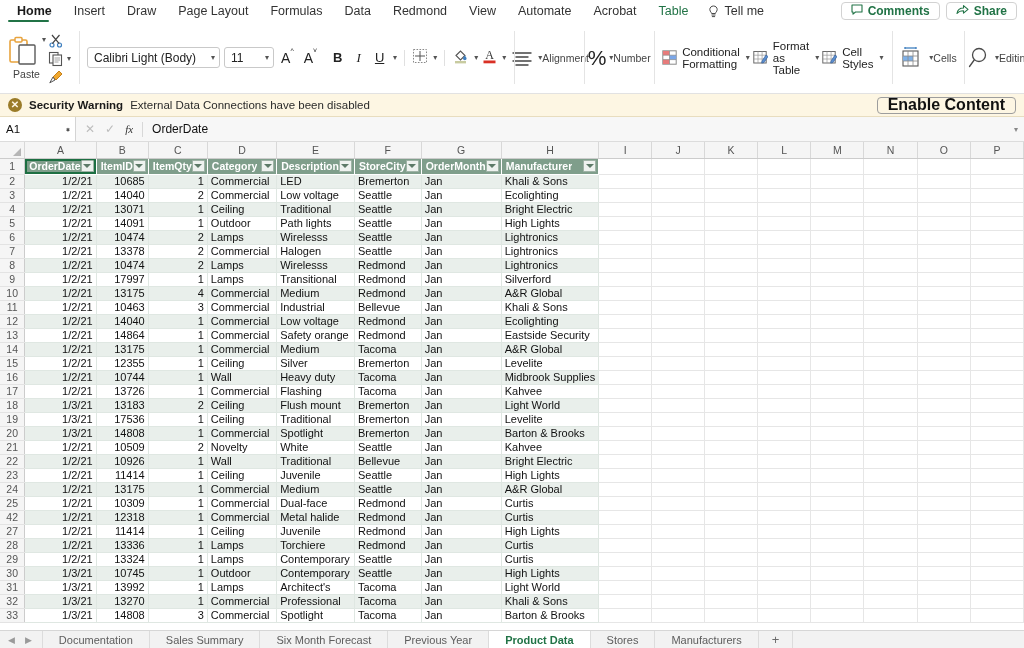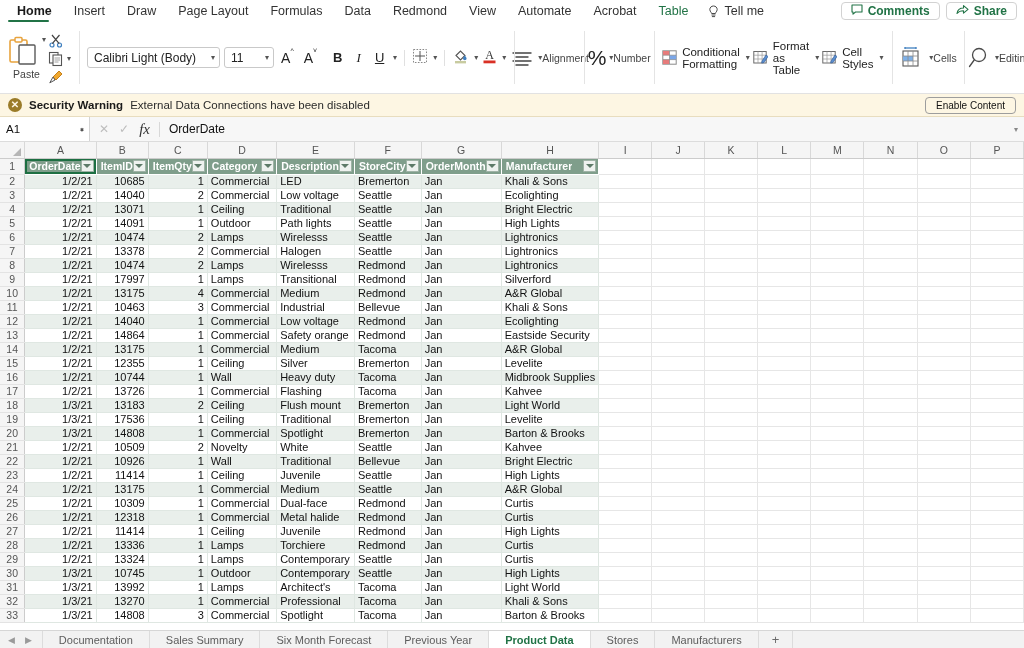--- a/index.html
+++ b/index.html
@@ -104,38 +104,38 @@
     height: 23px; background: #fdf6e3; border-bottom: 1px solid #e8ddbf;
     display: flex; align-items: center; padding: 0 8px; gap: 7px; flex: 0 0 23px;
   }
   .sec-x { width: 14px; height: 14px; border-radius: 50%; background: #9a7b28;
            color: #fdf6e3; font-size: 10px; display: flex; align-items: center;
            justify-content: center; font-weight: bold; line-height: 1; }
   .sec-strong { font-size: 11.5px; font-weight: bold; color: #1a1a1a; }
   .sec-text { font-size: 11.5px; color: #2b2b2b; }
   .enable-btn {
     margin-left: auto; border: 1px solid #9d9d9d; border-radius: 4px;
-    background: #fdf6e3; font-size: 10px; color: #111; padding: 2px 10px; height: 17px;
-    display: flex; align-items: center; cursor: default;
+    background: #fdf6e3; font-size: 16px; color: #111; padding: 2px 10px; height: 17px;
+    display: flex; align-items: center; cursor: default; font-weight: bold;
   }
 
   
   .fbar {
     height: 25px; background: #f7f7f7; border-bottom: 1px solid #dcdcdc;
     display: flex; align-items: center; flex: 0 0 25px;
   }
   .namebox {
-    width: 90px; height: 100%; background: #fff; border-right: 1px solid #d4d4d4;
+    width: 76px; height: 100%; background: #fff; border-right: 1px solid #d4d4d4;
     display: flex; align-items: center; padding: 0 4px 0 6px; font-size: 11.5px; color: #111;
   }
   .nb-spin { margin-left: auto; display: flex; flex-direction: column; gap: 1px; line-height: 0; }
   .nb-spin i { font-size: 6px; color: #555; font-style: normal; }
   .fb-btns { display: flex; align-items: center; gap: 10px; padding: 0 9px; }
   .fb-x, .fb-ck { font-size: 12px; color: #bdbdbd; }
-  .fb-fx { font-size: 15px; color: #333; font-style: italic; font-family: "Liberation Serif", serif; }
+  .fb-fx { font-size: 11px; color: #333; font-style: italic; font-family: "Liberation Serif", serif; }
   .fb-sep { width: 1px; height: 15px; background: #d8d8d8; }
   .fb-input { flex: 1; font-size: 12px; color: #111; padding-left: 9px; }
 
   
   .gridwrap { flex: 1; position: relative; overflow: hidden; background: #fff; }
   table.grid { border-collapse: collapse; table-layout: fixed; }
 
   .colhead td, .colhead th {
     height: 16px; background: #f5f5f5; border-right: 1px solid #d8d8d8;
     border-bottom: 1px solid #cccccc; font-size: 10.5px; color: #555;
@@ -1045,21 +1045,21 @@
             <td class="cell empty"></td>
             <td class="cell empty"></td>
             <td class="cell empty"></td>
             <td class="cell empty"></td>
             <td class="cell empty"></td>
             <td class="cell empty"></td>
             <td class="cell empty"></td>
             <td class="cell empty"></td>
           </tr>
           <tr class="band">
-            <td class="rowhead">26</td>
+            <td class="rowhead">42</td>
             <td class="cell num">1/2/21</td>
             <td class="cell num">12318</td>
             <td class="cell num">1</td>
             <td class="cell">Commercial</td>
             <td class="cell">Metal halide</td>
             <td class="cell">Redmond</td>
             <td class="cell">Jan</td>
             <td class="cell">Curtis</td>
             <td class="cell empty"></td>
             <td class="cell empty"></td>

